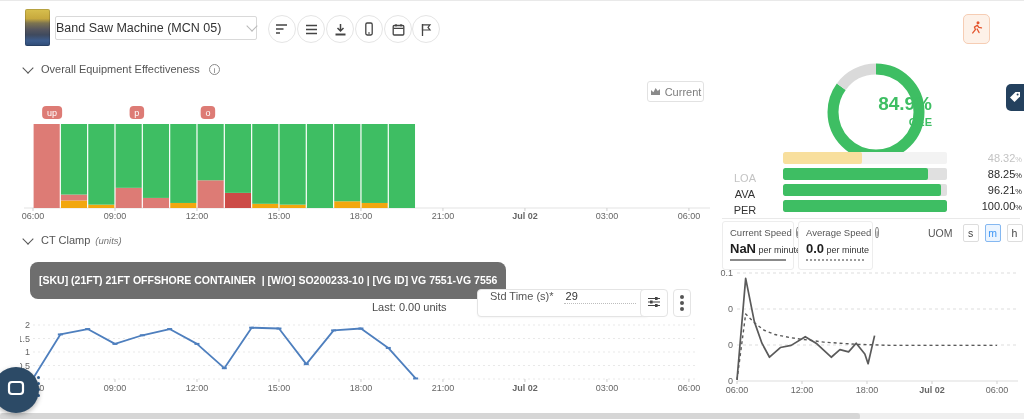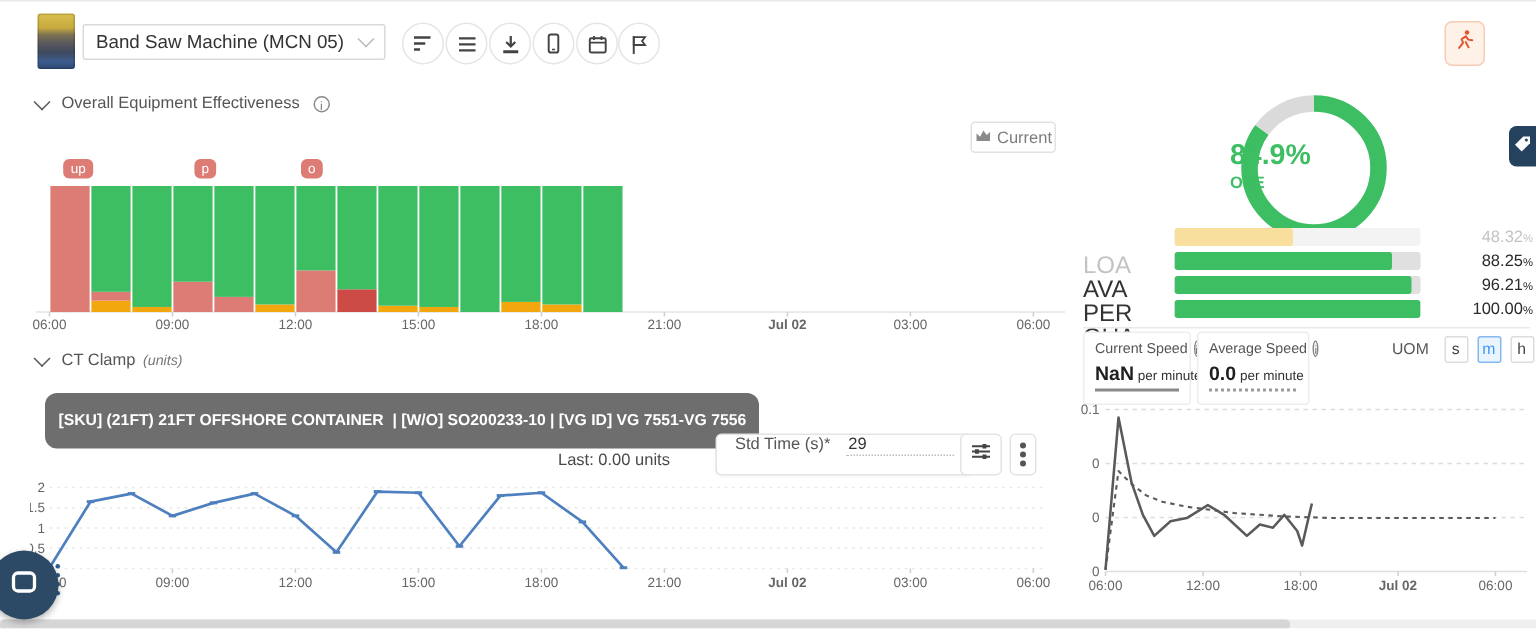--- a/index.html
+++ b/index.html
@@ -5,21 +5,21 @@
   html,body{margin:0;padding:0;background:#fff;}
   #app{position:relative;width:1024px;height:419px;background:#fff;overflow:hidden;
        font-family:"Liberation Sans",sans-serif;border-top:1px solid #e9e9e9;box-sizing:border-box;}
   .abs{position:absolute;}
   
   .thumb{left:25px;top:8px;width:25px;height:37px;border-radius:2px;
     background:
       linear-gradient(180deg,#d8c04e 0%,#c7a93e 26%,#7d7450 38%,#56565e 55%,#3f4a5e 70%,#3c5c8d 86%,#2e4a74 100%);
     box-shadow:inset 0 0 0 1px rgba(0,0,0,.15);}
   .select{left:55px;top:15px;width:202px;height:24px;border:1px solid #d9d9d9;border-radius:2px;
-    display:flex;align-items:center;justify-content:space-between;padding:0 8px;box-sizing:border-box;
+    display:flex;align-items:center;justify-content:space-between;padding:0 0;box-sizing:border-box;
     font-size:12.5px;color:#333;background:#fff;cursor:pointer;}
   .chev{width:7px;height:7px;border-left:1.5px solid #b9b9b9;border-bottom:1.5px solid #b9b9b9;
     transform:rotate(-45deg);margin-top:-4px;}
   .cbtn{top:14px;width:28px;height:28px;border:1px solid #e5e5e5;border-radius:50%;background:#fff;
     display:flex;align-items:center;justify-content:center;cursor:pointer;box-sizing:border-box;}
   .cbtn svg{display:block;}
   .alertbtn{left:963px;top:13px;width:27px;height:30px;border:1px solid #f6cdb4;background:#fdf1e8;
     border-radius:5px;display:flex;align-items:center;justify-content:center;cursor:pointer;box-sizing:border-box;}
   .tagbtn{left:1006px;top:83px;width:18px;height:27px;background:#24415e;border-radius:5px 0 0 5px;
     display:flex;align-items:center;justify-content:center;cursor:pointer;}
@@ -43,26 +43,26 @@
     outline:none;background:transparent;font-family:inherit;padding:0 0 1px 2px;}
   .sqbtn{top:288px;height:28px;border:1px solid #e4e4e4;border-radius:4px;background:#fff;display:flex;
     align-items:center;justify-content:center;cursor:pointer;box-sizing:border-box;}
   .kebab{width:4px;height:4px;border-radius:50%;background:#555;box-shadow:0 -6px 0 #555,0 6px 0 #555;}
   .draghandle{left:25px;top:375px;display:grid;grid-template-columns:repeat(3,3px);grid-auto-rows:3px;
     gap:3px;cursor:move;z-index:5;}
   .draghandle i{width:3px;height:3px;border-radius:50%;background:#2e5d8f;}
   .fab{left:-7px;top:366px;width:46px;height:46px;border-radius:50%;background:#2c4a66;z-index:6;
     display:flex;align-items:center;justify-content:center;cursor:pointer;box-shadow:0 2px 5px rgba(0,0,0,.3);}
   
-  .donut-text{left:820px;top:92px;width:112px;text-align:left;pointer-events:none;}
+  .donut-text{left:820px;top:92px;width:112px;text-align:right;pointer-events:none;}
   .donut-text .v{font-size:19px;font-weight:bold;color:#3ebe63;}
   .donut-text .l{font-size:11px;font-weight:bold;color:#3ebe63;margin-top:1px;}
   .mrows{left:722px;top:150px;width:300px;}
   .m-row{display:flex;align-items:center;height:13px;margin-bottom:3px;}
-  .m-lab{width:46px;text-align:left;font-size:16px;color:#333;margin-top:40px;}
+  .m-lab{width:46px;text-align:center;font-size:11px;color:#333;margin-top:40px;}
   .m-track{margin-left:15px;width:164px;height:12px;background:#e0e0e0;border-radius:2px;overflow:hidden;}
   .m-fill{height:100%;border-radius:2px;}
   .m-val{flex:1;text-align:right;font-size:11px;color:#2b2b2b;}
   .m-val .pct{font-size:7.5px;}
   .m-row.muted .m-lab,.m-row.muted .m-val{color:#c3c3c3;}
   .m-row.muted .m-track{background:#f3f3f3;}
   .divider{left:722px;top:217px;width:298px;height:1px;background:#e9e9e9;}
   .spcard{top:220px;height:49px;border:1px solid #ededed;border-radius:3px;background:#fff;
     padding:5px 7px;box-sizing:border-box;}
   .spcard .t{display:flex;align-items:center;gap:4px;font-size:9.5px;color:#555;white-space:nowrap;}

